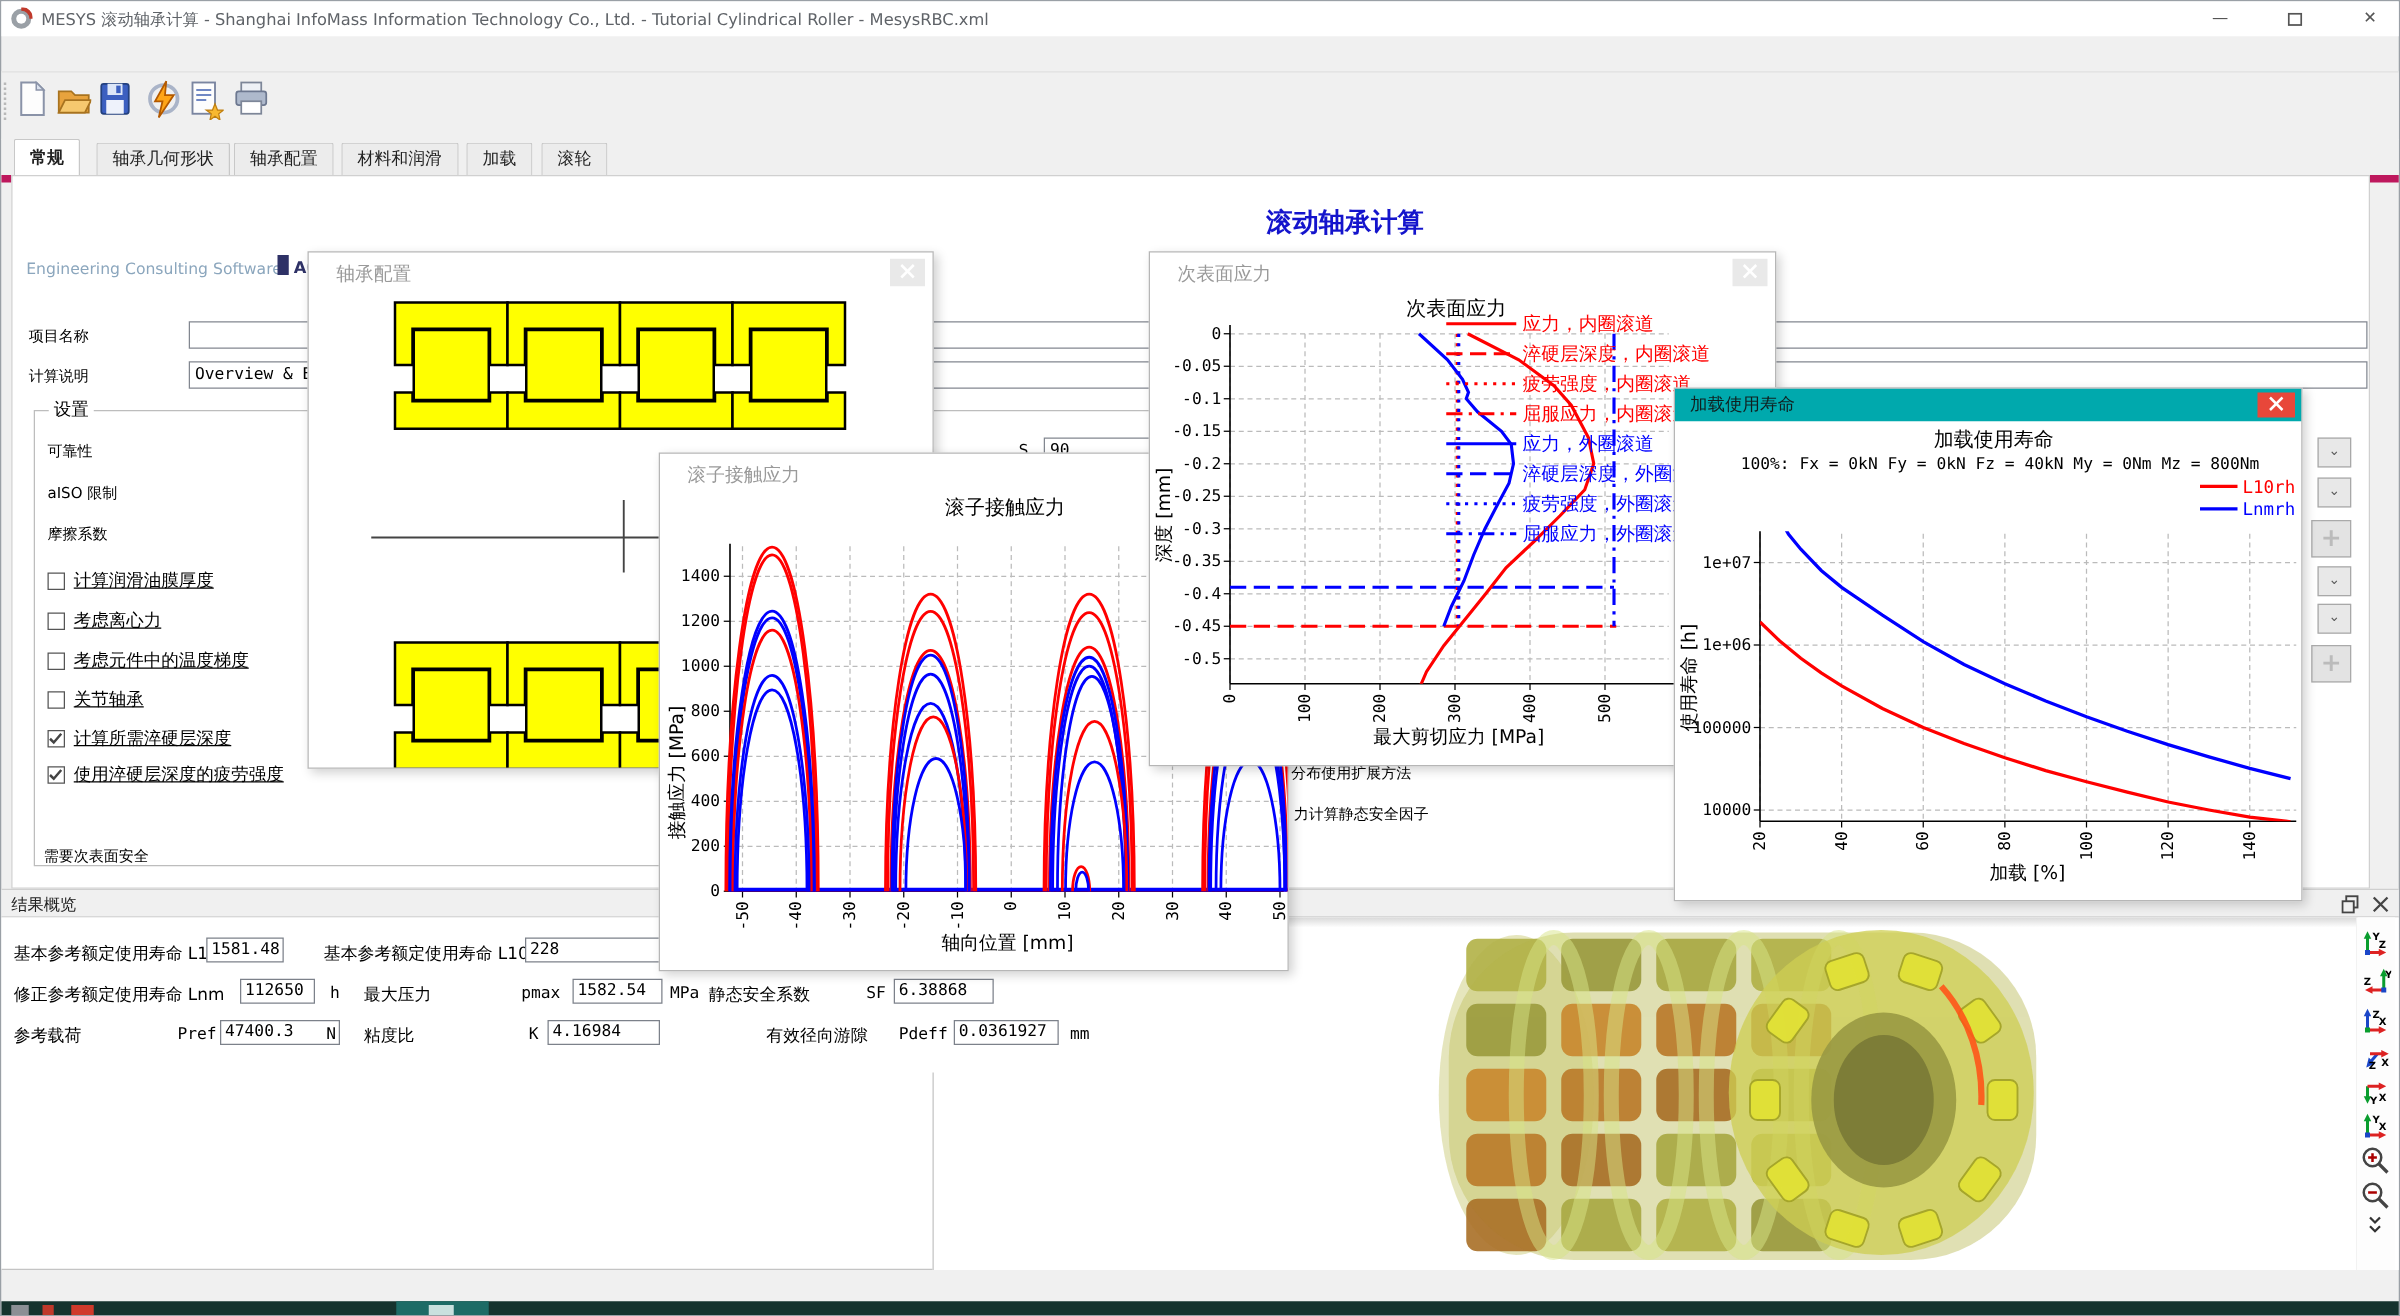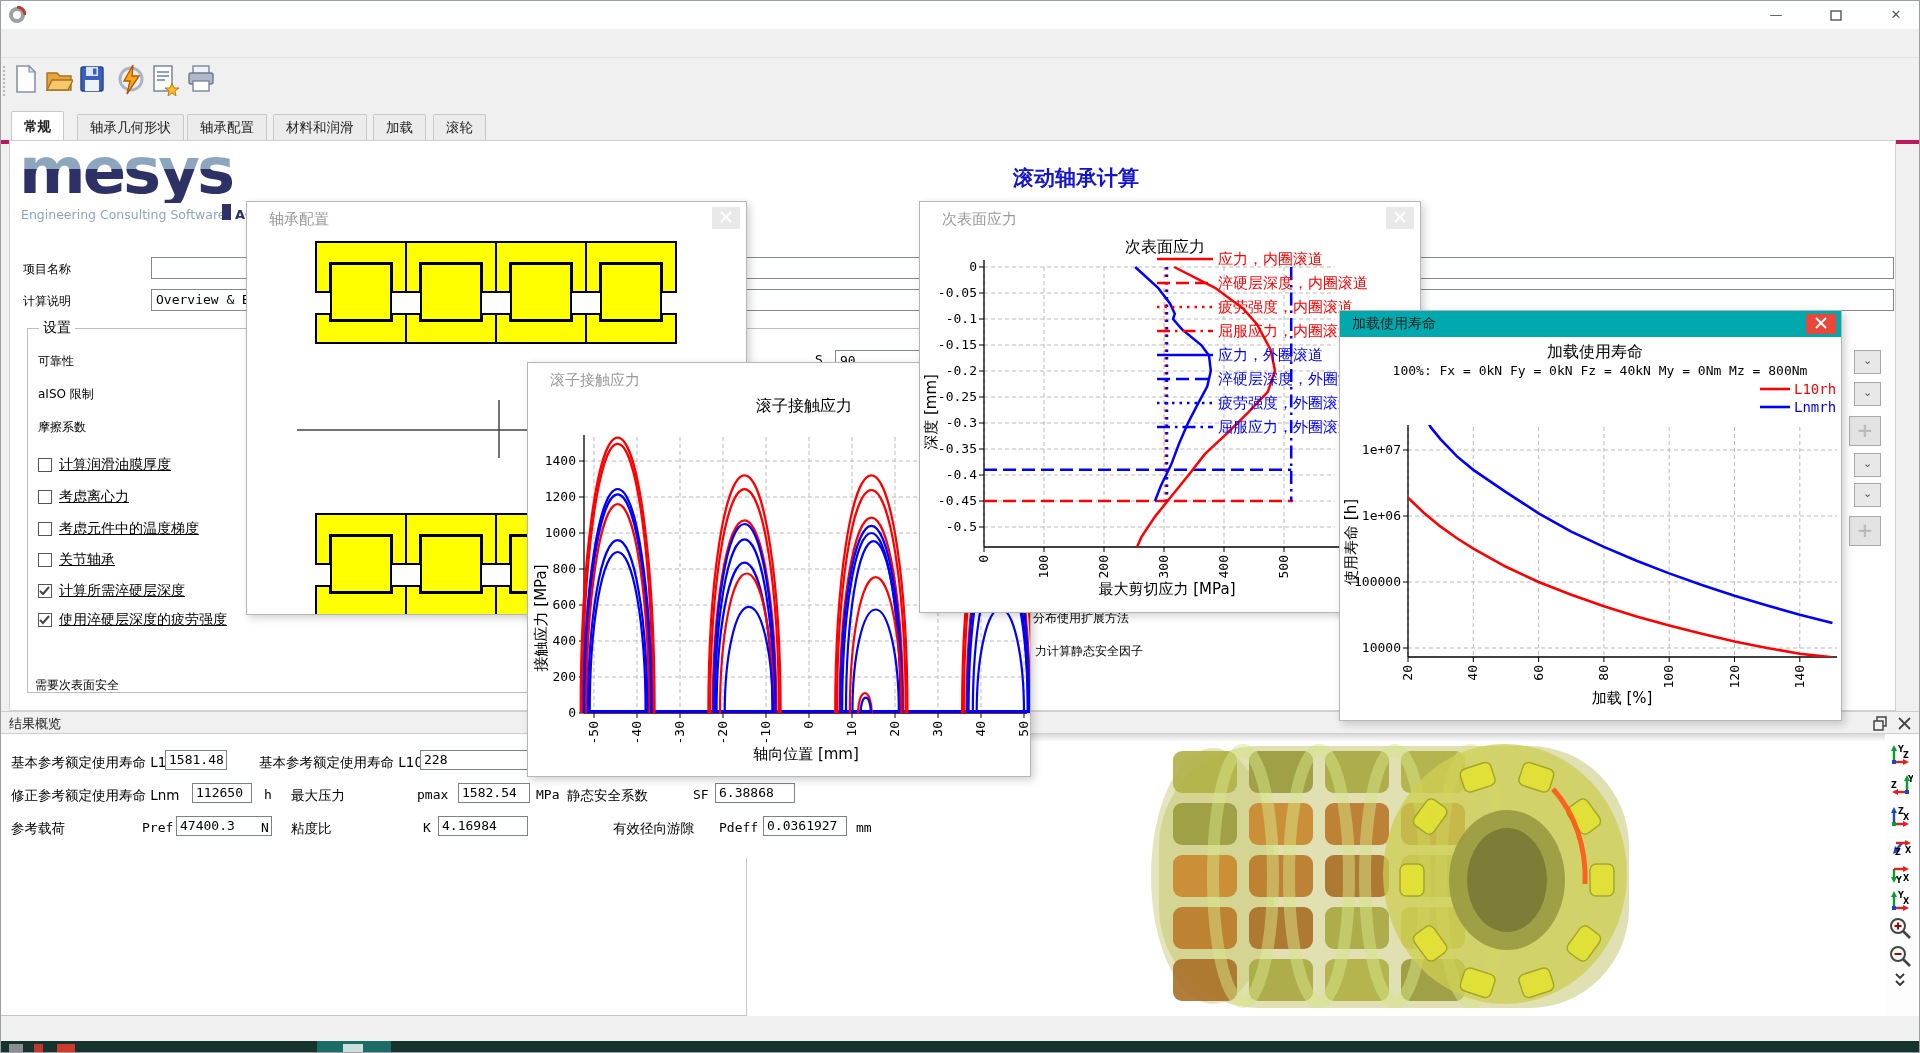--- a/index.html
+++ b/index.html
@@ -7,21 +7,21 @@
   .abs{position:absolute;}
   
   #titlebar{left:0;top:0;width:1920px;height:28px;background:#ffffff;}
   #title-text{left:32px;top:6px;font-size:13px;color:#5f6368;white-space:nowrap;}
   .wbtn{top:4px;width:26px;height:20px;text-align:center;color:#555;font-size:13px;line-height:20px;cursor:default;}
   #menubar{left:0;top:28px;width:1920px;height:28px;background:#ffffff;}
   .menu-item{display:inline-block;padding:5px 10px;font-size:13.5px;color:#333;}
   #toolbar{left:0;top:56px;width:1920px;height:54px;background:#f0f0f0;border-top:1px solid #e0e0e0;}
   .tbtn{position:absolute;top:6px;width:30px;height:34px;}
   #tool-handle{left:2px;top:8px;width:4px;height:30px;border-left:2px dotted #b8b8b8;}
-  #tabbar{left:0;top:110px;width:1920px;height:29px;background:#f0f0f0;border-bottom:4px solid #be185d;}
+  #tabbar{left:0;top:110px;width:1920px;height:29px;background:#f0f0f0;border-bottom:6px solid #be185d;}
   .tab{position:absolute;top:3px;height:25px;line-height:25px;padding:0 12px;font-size:13.5px;color:#222;border:1px solid #c8c8c8;border-bottom:none;background:#ececec;border-radius:2px 2px 0 0;}
   .tab.active{background:#ffffff;top:0;height:29px;line-height:29px;font-weight:bold;border-bottom:1px solid #fff;}
   #content{left:8px;top:139px;width:1887px;height:571px;background:#ffffff;border:1px solid #d0d0d0;box-sizing:border-box;}
   
   #logo-word{left:18px;top:138px;font-size:64px;font-weight:bold;letter-spacing:-3px;line-height:64px;
     background:linear-gradient(#8ba6bd 0 47%,#2e3166 47%);-webkit-background-clip:text;background-clip:text;color:transparent;}
   #logo-tag{left:20px;top:206px;font-size:12.5px;color:#8ba6bd;}
   #logo-sq{left:221px;top:203px;width:9px;height:16px;background:#2e3166;}
   #logo-ag{left:234px;top:206px;font-size:13px;font-weight:bold;color:#2e3166;}
   #page-heading{left:955px;top:163px;width:240px;text-align:center;font-size:21px;font-weight:bold;color:#1414cc;}
@@ -68,20 +68,21 @@
 <body>
 
 <div id="app">
 
   <div class="abs" id="titlebar">
     <svg class="abs" style="left:7px;top:5px" width="18" height="18">
       <circle cx="9" cy="9" r="8" fill="#9aa0a6"></circle>
         <circle cx="9" cy="9" r="4" fill="#ffffff"></circle>
       <path d="M9,1 A8,8 0 0 1 17,9" fill="none" stroke="#c0392b" stroke-width="3"></path>
     </svg>
+    <div class="abs" id="title-text">MESYS 滚动轴承计算 - Shanghai InfoMass Information Technology Co., Ltd. - Tutorial Cylindrical Roller - MesysRBC.xml</div>
     <div class="abs wbtn" style="left:1762px">—</div>
     <div class="abs wbtn" style="left:1822px">
       <svg width="12" height="11" style="margin-top:5px">
           <rect x="1" y="1" width="10" height="9" fill="none" stroke="#555" stroke-width="1.4"></rect>
         </svg>
     </div>
     <div class="abs wbtn" style="left:1882px">✕</div>
   </div>
 
 
@@ -135,21 +136,20 @@
     <div class="tab active" style="left:10px">常规</div>
     <div class="tab" style="left:76px">轴承几何形状</div>
     <div class="tab" style="left:186px">轴承配置</div>
     <div class="tab" style="left:272px">材料和润滑</div>
     <div class="tab" style="left:372px">加载</div>
     <div class="tab" style="left:432px">滚轮</div>
   </div>
 
   <div class="abs" id="content"></div>
 
-  <div class="abs" id="logo-word">mesys</div>
   <div class="abs" id="logo-tag">Engineering Consulting Software</div>
   <div class="abs" id="logo-sq"></div>
   <div class="abs" id="logo-ag">AG</div>
   <div class="abs" id="page-heading">滚动轴承计算</div>
 
   <div class="lbl" style="left:22px;top:260px">项目名称</div>
   <div class="tbox" style="left:150px;top:256px;width:1743px"></div>
   <div class="lbl" style="left:22px;top:292px">计算说明</div>
   <div class="tbox" style="left:150px;top:288px;width:1743px">Overview &amp; B</div>
 

